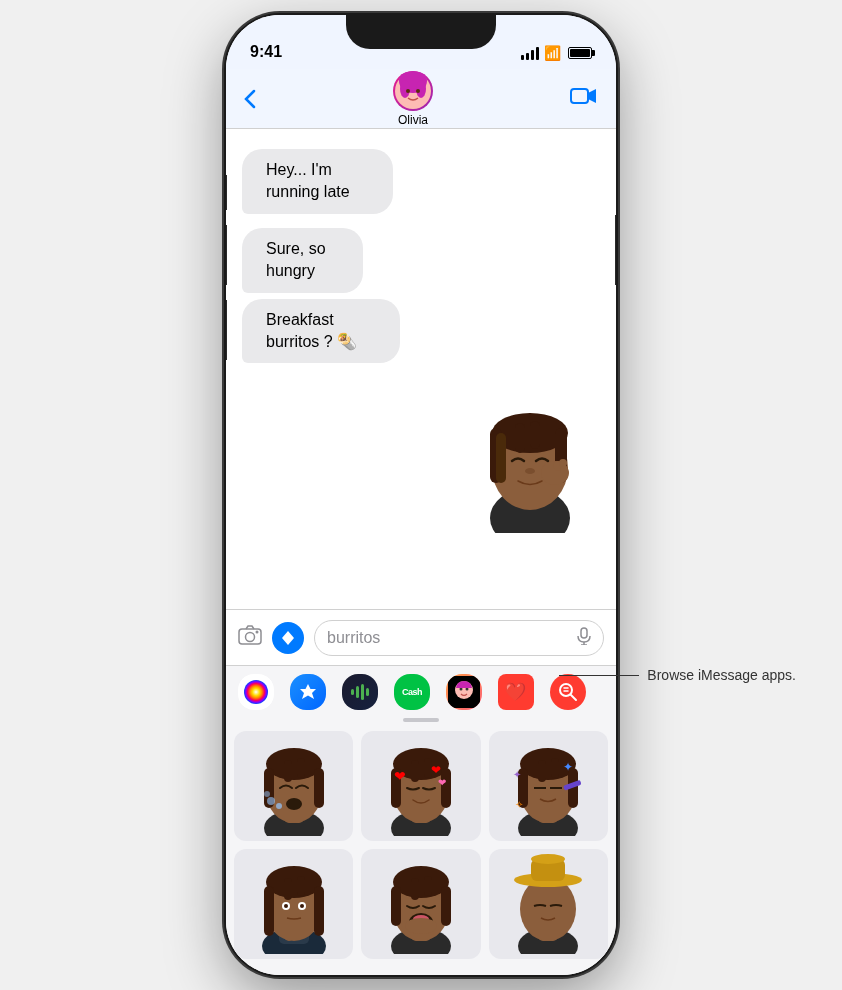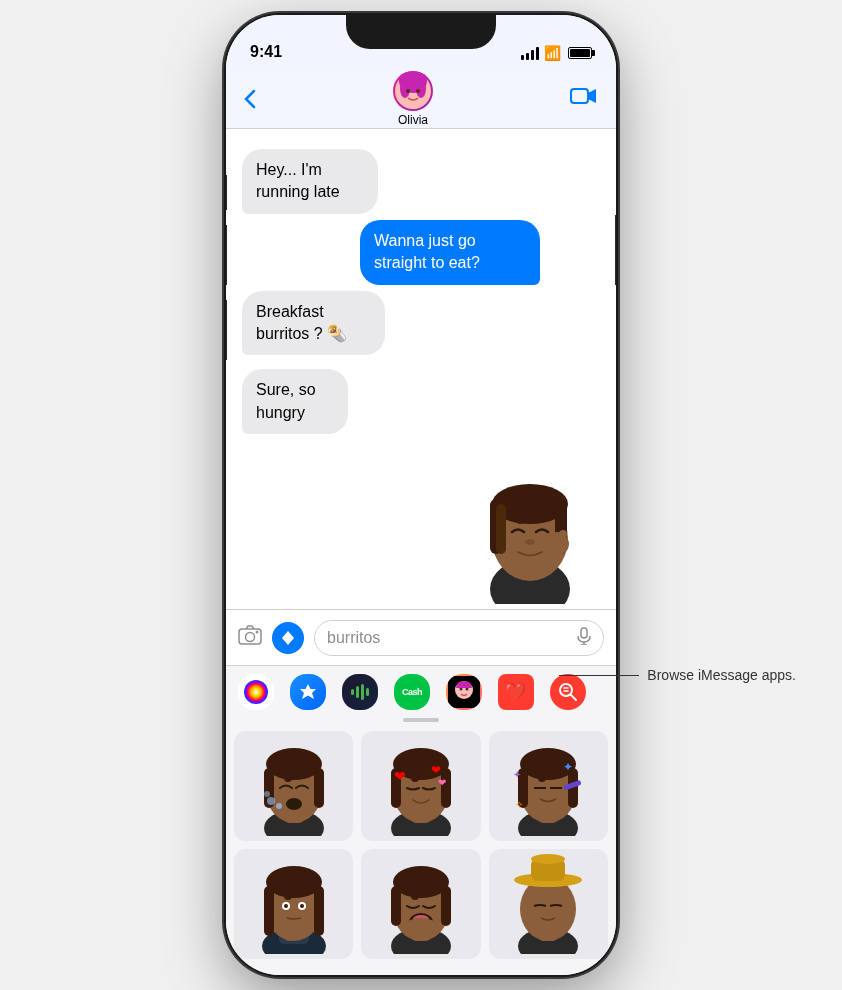--- a/index.html
+++ b/index.html
@@ -103,21 +103,21 @@
       height: 480px;
       background: #fff;
       overflow-y: auto;
       padding: 12px 16px;
       display: flex;
       flex-direction: column;
       gap: 6px;
     }
     .bubble {
       max-width: 75%;
-      padding: 10px 14px;
+      padding: 10px 24px;
       border-radius: 20px;
       font-size: 16px;
       line-height: 1.4;
       position: relative;
     }
     .bubble-received {
       background: #e9e9eb;
       color: #000;
       align-self: flex-start;
       border-bottom-left-radius: 6px;
@@ -347,35 +347,30 @@
 
     <div class="messages-area">
 
       <div style="align-self:flex-start; margin-top:8px;">
         <div class="bubble bubble-received">
           <span>Hey... I'm running late</span>
         </div>
       </div>
 
 
-      <div style="align-self:flex-end;">
-        <div class="bubble bubble-sent">
-          <span>Wanna just go straight to eat?</span>
+
+      <div style="align-self:flex-start; margin-top:8px;">
+        <div class="bubble bubble-received">
+          <span>Sure, so hungry</span>
         </div>
       </div>
 
       <div style="align-self:flex-start;">
         <div class="bubble bubble-received">
           <span>Breakfast burritos ? 🌯</span>
-        </div>
-      </div>
-
-      <div style="align-self:flex-start; margin-top:8px;">
-        <div class="bubble bubble-received">
-          <span>Sure, so hungry</span>
         </div>
       </div>
 
       <div style="align-self:flex-end; margin-top: 4px;">
         
         <svg width="140" height="160" viewBox="0 0 140 160">
 
           <ellipse cx="70" cy="145" rx="40" ry="30" fill="#2a2a2a"></ellipse>
 
           <rect x="60" y="110" width="20" height="20" rx="5" fill="#8B5E3C"></rect>

